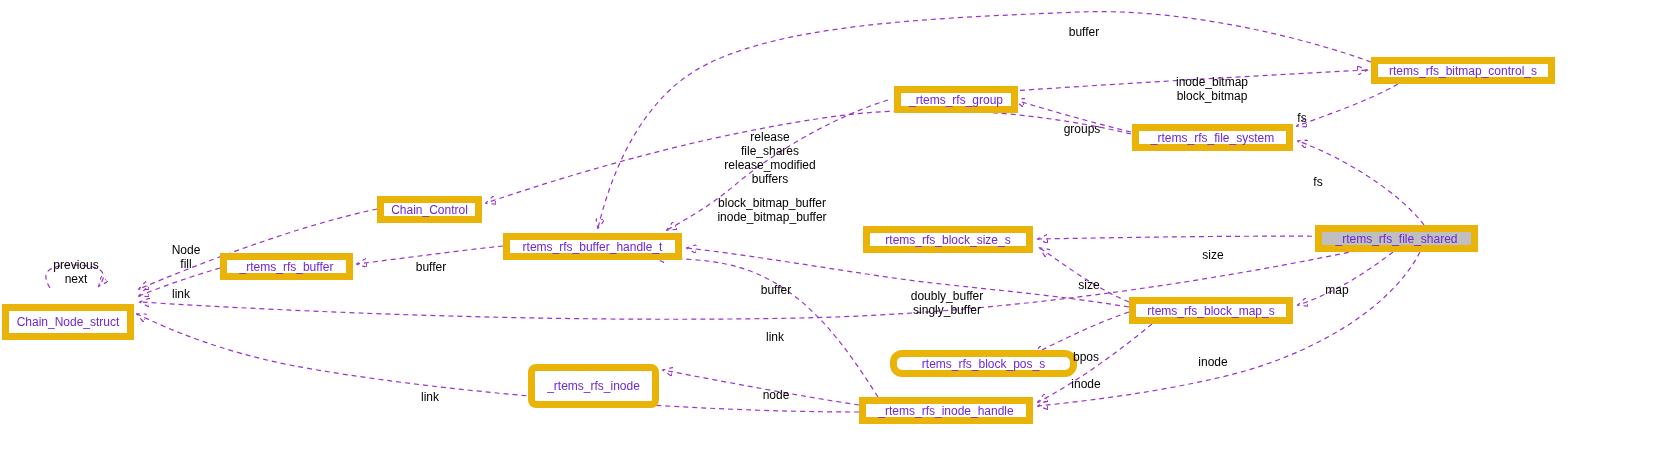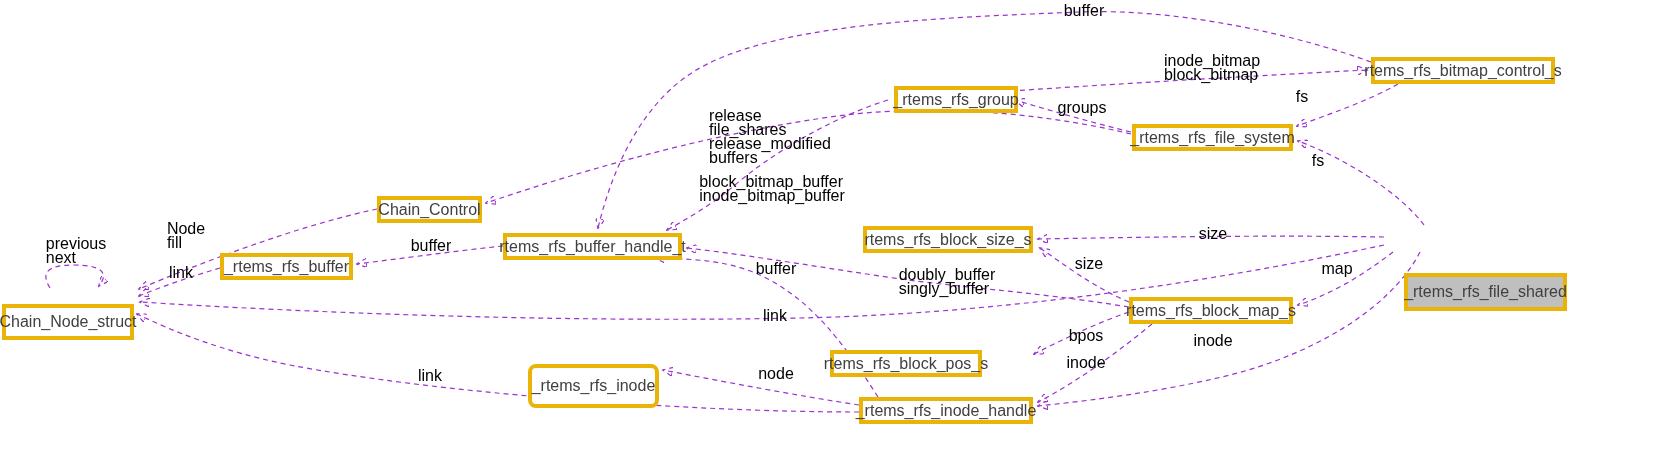--- a/index.html
+++ b/index.html
@@ -22,38 +22,39 @@
     stroke: #9a32cd;
     stroke-width: 1.2;
     stroke-dasharray: 5 4;
   }
   .node {
     position: absolute;
     display: flex;
     align-items: center;
     justify-content: center;
     background: #ffffff;
-    border: 4px solid #eab308;
-    font-size: 16px;
-    color: #404040;
+    border: 7px solid #eab308;
+    font-size: 12px;
+    color: #6d28d9;
     white-space: nowrap;
     z-index: 2;
     cursor: pointer;
   }
   .node.highlight { background: #bfbfbf; }
   .edge-label {
     position: absolute;
     transform: translate(-50%, -50%);
-    font-size: 16px;
+    font-size: 12px;
     line-height: 14px;
     color: #000000;
-    text-align: left;
+    text-align: center;
     white-space: pre-line;
     z-index: 3;
     pointer-events: none;
+    margin-top: 21px;
   }
 </style>
 </head>
 <body>
 
 <div class="diagram">
 
   <svg class="edges" width="1659" height="455" viewBox="0 0 1659 455">
     <defs>
       <marker id="arrow" markerUnits="userSpaceOnUse" markerWidth="11" markerHeight="9" refX="9.5" refY="4.5" orient="auto">
@@ -88,23 +89,23 @@
   <div class="node" style="left:2px; top:304px; width:132px; height:36px;">Chain_Node_struct</div>
   <div class="node" style="left:220px; top:253px; width:133px; height:27px;">_rtems_rfs_buffer</div>
   <div class="node" style="left:377px; top:196px; width:105px; height:27px;">Chain_Control</div>
   <div class="node" style="left:503px; top:233px; width:179px; height:27px;">rtems_rfs_buffer_handle_t</div>
   <div class="node" style="left:528px; top:364px; width:131px; height:44px;border-radius:8px;">_rtems_rfs_inode</div>
   <div class="node" style="left:887px; top:86px; width:124px; height:27px;margin-left:7px;">_rtems_rfs_group</div>
   <div class="node" style="left:1132px; top:124px; width:161px; height:27px;">_rtems_rfs_file_system</div>
   <div class="node" style="left:1371px; top:57px; width:184px; height:27px;">rtems_rfs_bitmap_control_s</div>
   <div class="node" style="left:863px; top:226px; width:170px; height:27px;">rtems_rfs_block_size_s</div>
   <div class="node" style="left:1129px; top:297px; width:164px; height:27px;">rtems_rfs_block_map_s</div>
-  <div class="node" style="left:830px; top:350px; width:152px; height:27px;">rtems_rfs_block_pos_s</div>
+  <div class="node" style="left:890px; top:350px; width:187px; height:27px;border-radius:12px;">rtems_rfs_block_pos_s</div>
   <div class="node" style="left:859px; top:397px; width:174px; height:27px;">_rtems_rfs_inode_handle</div>
-  <div class="node highlight" style="left:1404px; top:225px; width:163px; height:38px;margin-top:48px;">_rtems_rfs_file_shared</div>
+  <div class="node highlight" style="left:1315px; top:225px; width:163px; height:27px;">_rtems_rfs_file_shared</div>
 
   <div class="edge-label" style="left:1084px; top:11px;">buffer</div>
   <div class="edge-label" style="left:1212px; top:68px;">inode_bitmap
 block_bitmap</div>
   <div class="edge-label" style="left:1302px; top:97px;">fs</div>
   <div class="edge-label" style="left:1082px; top:108px;">groups</div>
   <div class="edge-label" style="left:770px; top:137px;">release
 file_shares
 release_modified
 buffers</div>

